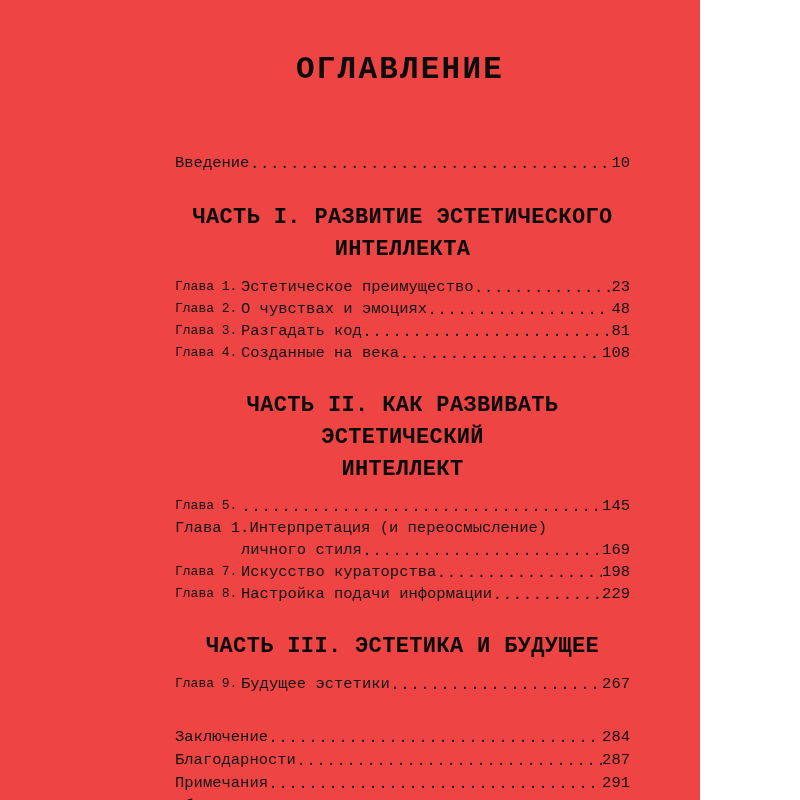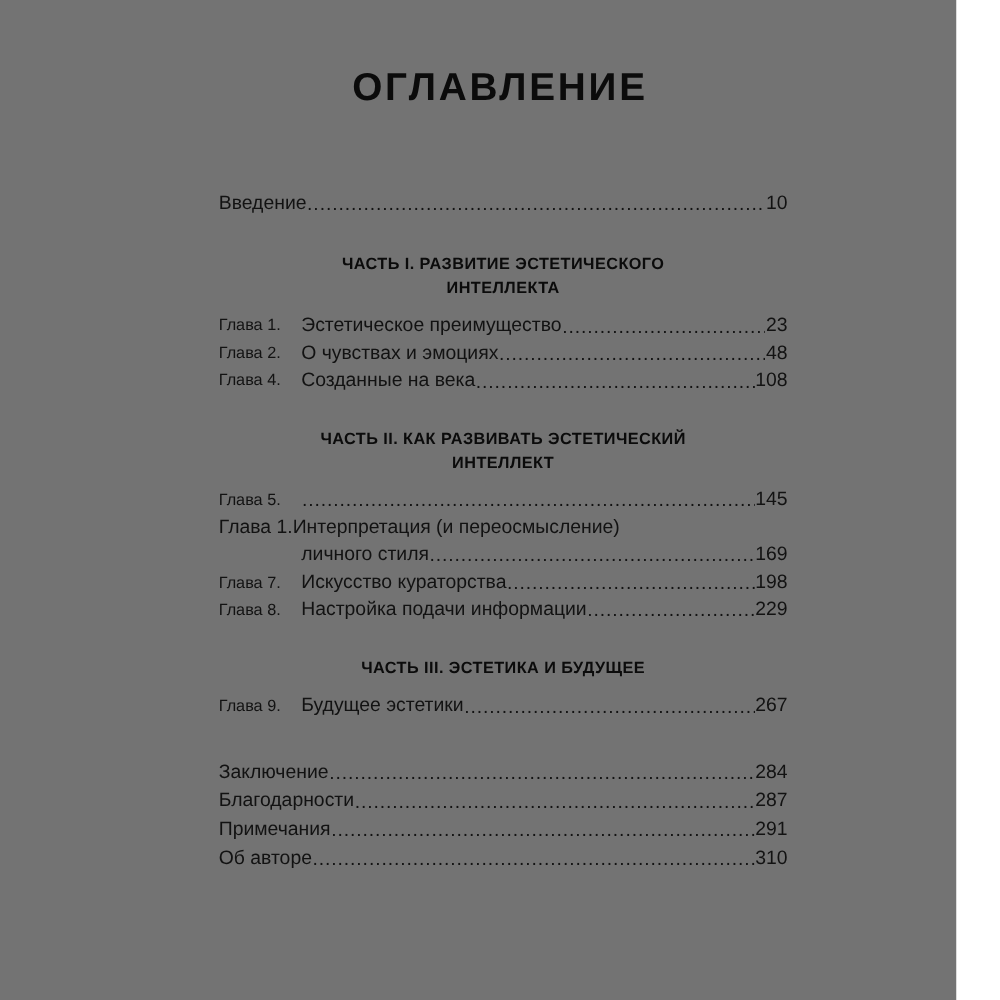--- a/index.html
+++ b/index.html
@@ -2,24 +2,24 @@
 <html><head>
 <meta charset="utf-8">
 <style>
   html, body {
     margin: 0;
     padding: 0;
     background: #ffffff;
   }
   .page {
     position: relative;
-    width: 765px;
+    width: 700px;
     height: 800px;
-    background: #737373;
-    font-family: Liberation Sans, sans-serif;
+    background: #ef4444;
+    font-family: Liberation Mono, monospace;
     color: #111111;
     overflow: hidden;
   }
 
   .toc-title {
     position: absolute;
     top: 52px;
     left: 0;
     width: 800px;
     text-align: center;
@@ -87,21 +87,21 @@
   .entry-wrap .row2 {
     display: flex;
     align-items: center;
     white-space: nowrap;
     padding-left: 66px;
   }
 
   .part-heading {
     text-align: center;
     font-weight: bold;
-    font-size: 13px;
+    font-size: 22px;
     line-height: 1.45;
     letter-spacing: 0.35px;
     color: #0b0b0b;
     white-space: pre-line;
   }
 
   .sp-intro-to-part1 { height: 28px; }
   .sp-part1-to-ch { height: 10px; }
   .sp-ch-to-part2 { height: 26px; }
   .sp-part2-to-ch { height: 10px; }
@@ -137,20 +137,26 @@
       <span class="leader"></span>
       <span class="pg">23</span>
     </div>
     <div class="entry">
       <span class="ch-num">Глава 2.</span>
       <span class="ch-title">О чувствах и эмоциях</span>
       <span class="leader"></span>
       <span class="pg">48</span>
     </div>
     <div class="entry">
+      <span class="ch-num">Глава 3.</span>
+      <span class="ch-title">Разгадать код</span>
+      <span class="leader"></span>
+      <span class="pg">81</span>
+    </div>
+    <div class="entry">
       <span class="ch-num">Глава 4.</span>
       <span class="ch-title">Созданные на века</span>
       <span class="leader"></span>
       <span class="pg">108</span>
     </div>
 
     <div class="sp-ch-to-part2"></div>
 
     <div class="part-heading">ЧАСТЬ II. КАК РАЗВИВАТЬ ЭСТЕТИЧЕСКИЙ
 ИНТЕЛЛЕКТ</div>

